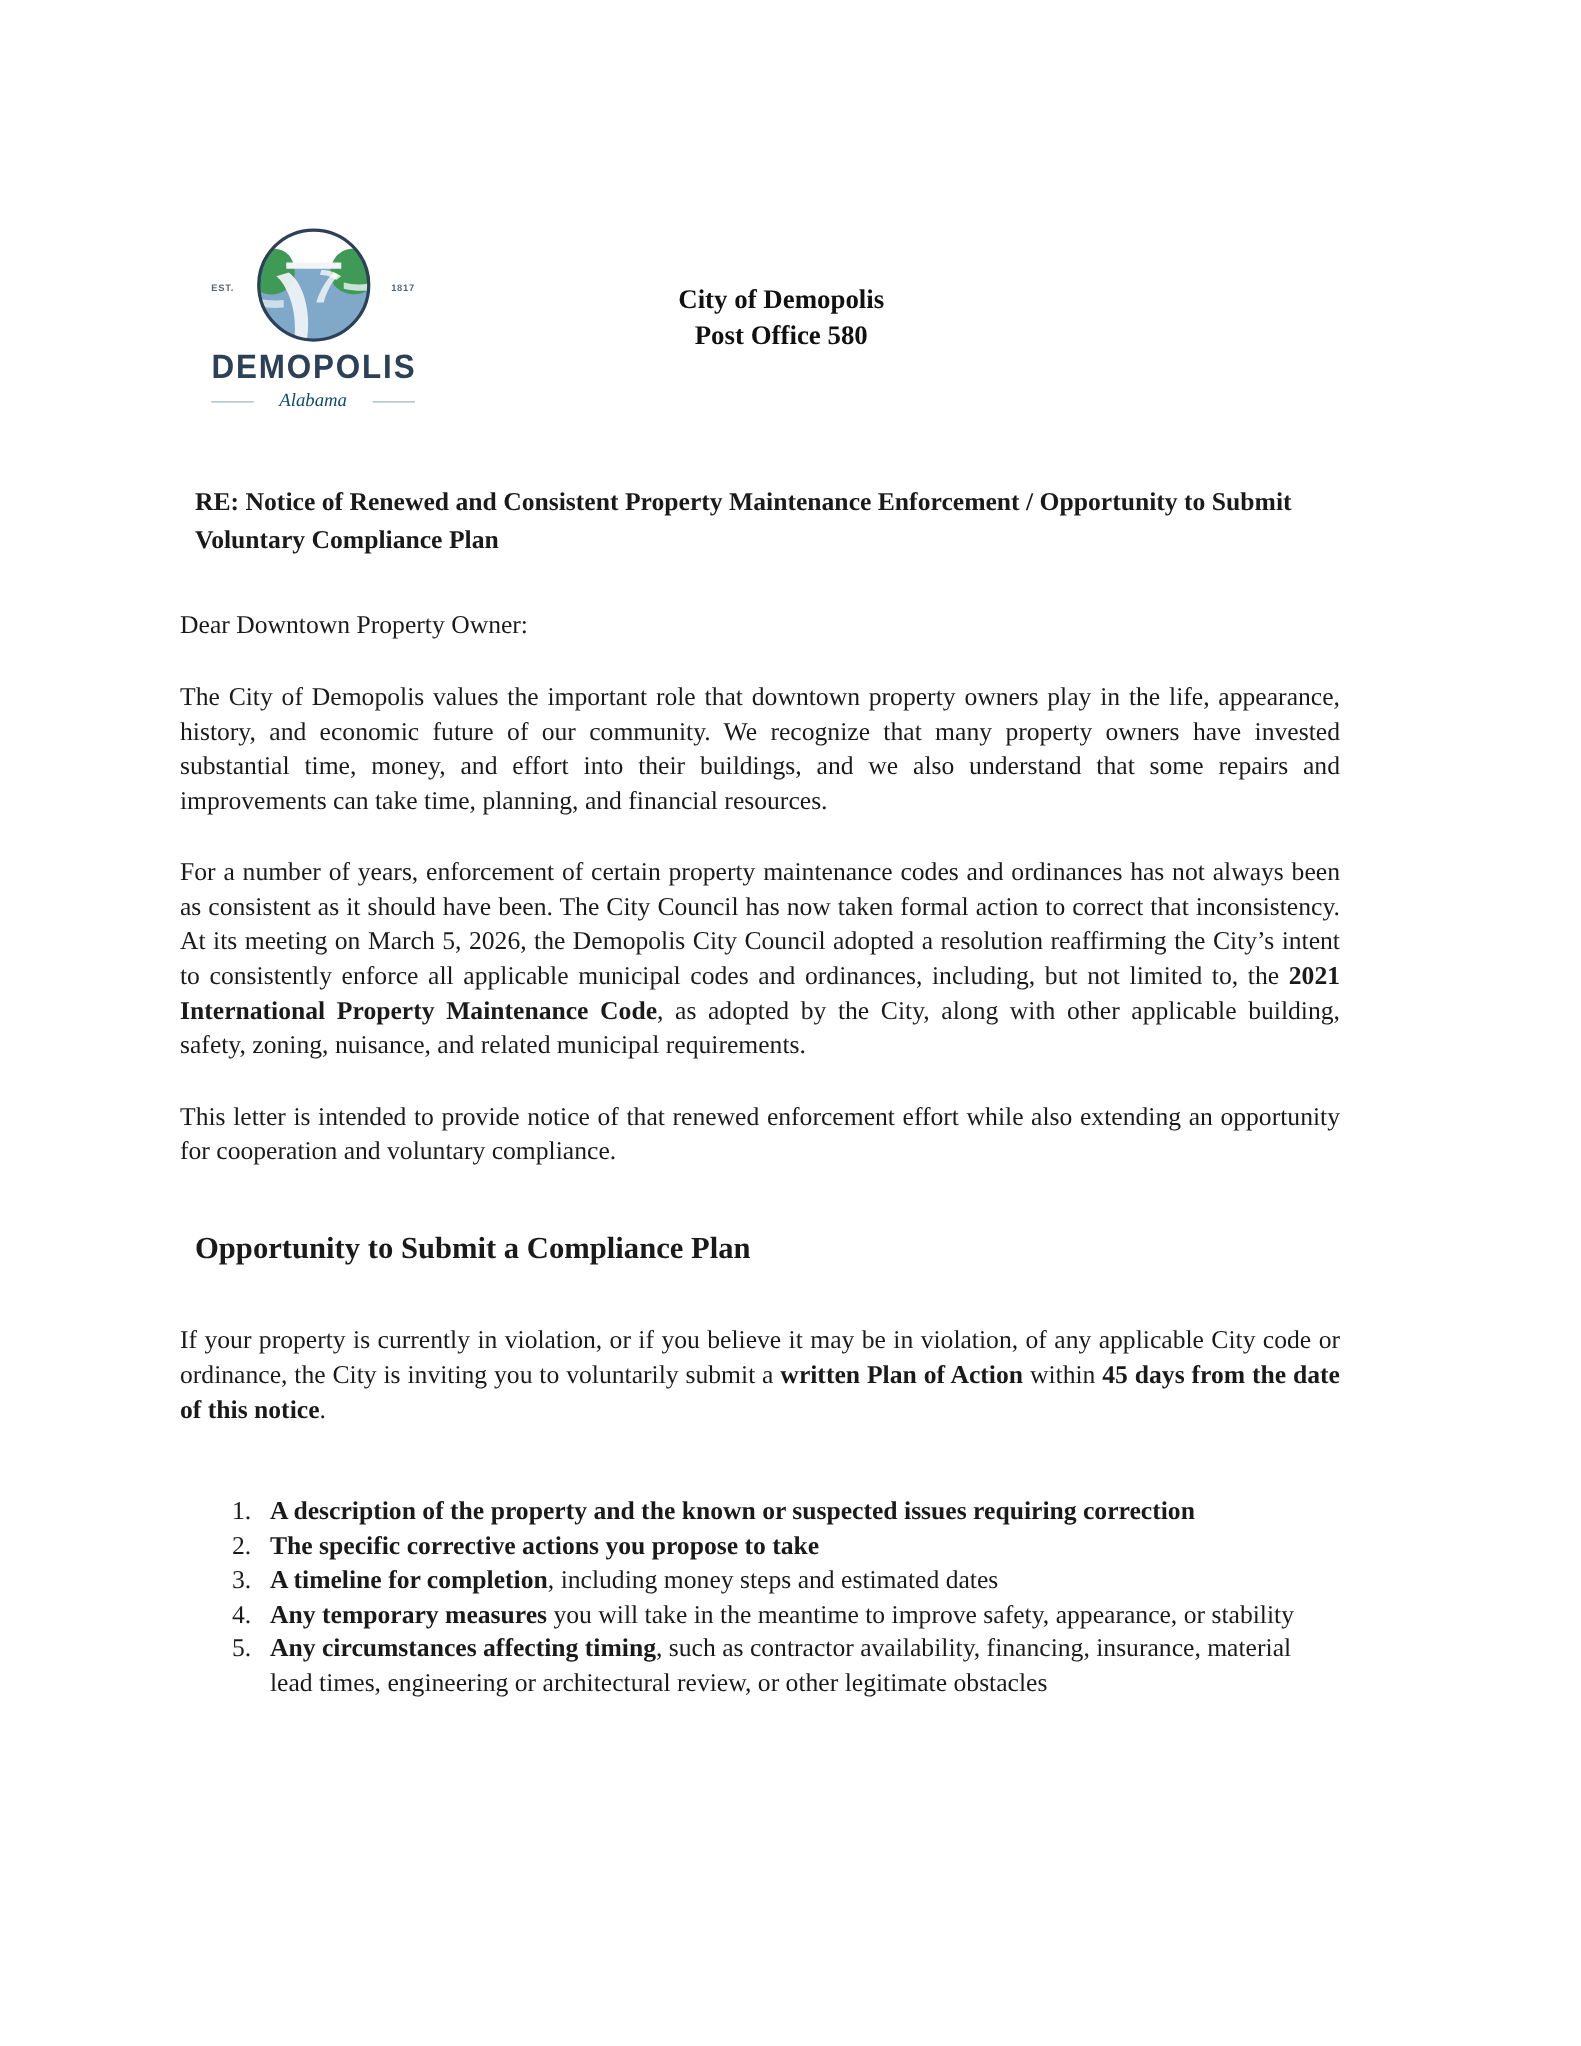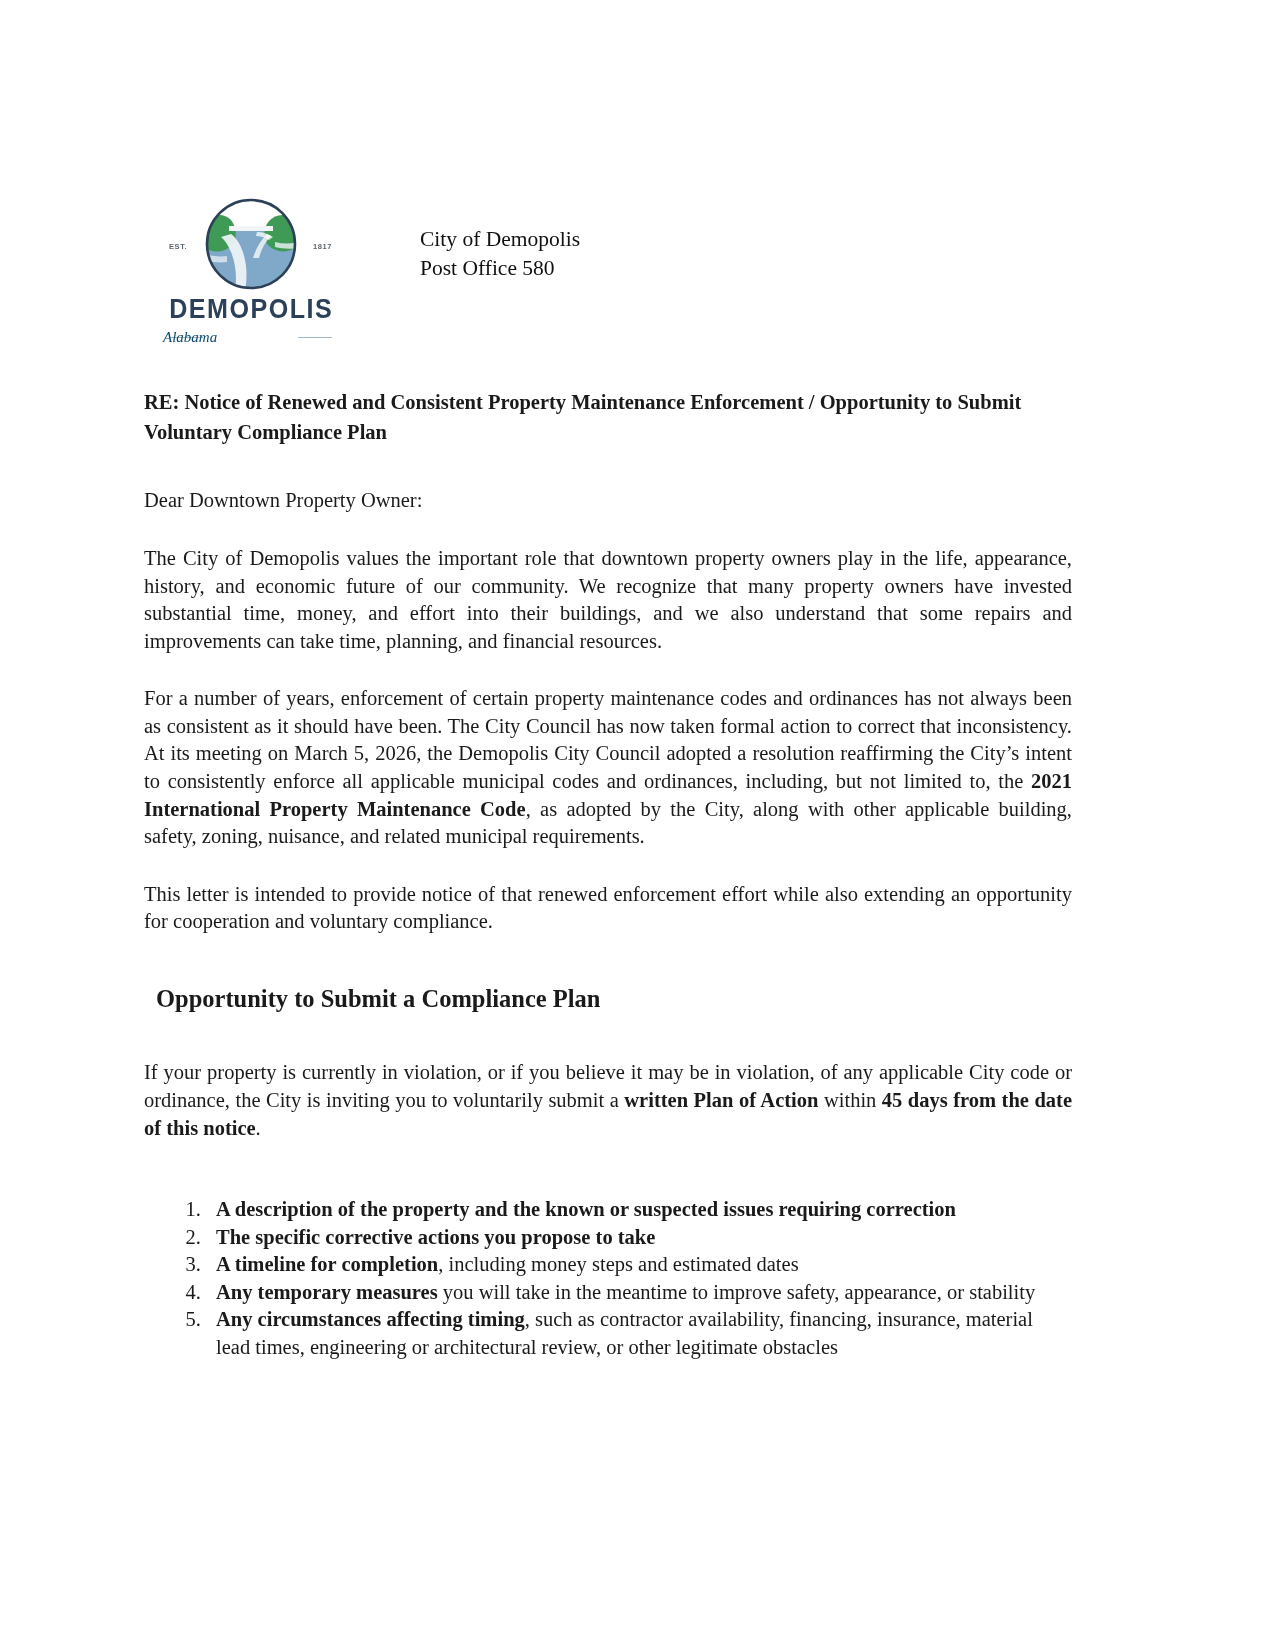--- a/index.html
+++ b/index.html
@@ -28,23 +28,24 @@
     position: absolute;
     left: 0;
     top: 178px;
     width: 1265px;
     height: 170px;
   }
 
   .logo-block {
     position: absolute;
     left: 163px;
-    top: 16px;
+    top: 0;
     width: 175px;
     height: 165px;
+    text-align: center;
   }
 
   .logo-emblem-row {
     position: relative;
     height: 100px;
   }
 
   .logo-svg {
     display: block;
     margin: 0 auto;
@@ -92,43 +93,43 @@
     top: 11px;
     width: 34px;
     height: 1px;
     background: #9fb7c9;
   }
   .rule-left { left: 6px; }
   .rule-right { right: 6px; }
 
   .address-block {
     position: absolute;
-    left: 420px;
+    left: 432px;
     top: 47px;
     width: 386px;
-    text-align: left;
-    font-weight: 400;
+    text-align: center;
+    font-weight: 700;
     font-size: 21.5px;
     line-height: 1.37;
     color: #111111;
   }
 
   
   .content {
     position: absolute;
     left: 144px;
     top: 388px;
     width: 928px;
   }
 
   .re-line {
     font-weight: 700;
     font-size: 20.5px;
     line-height: 1.45;
-    margin: 0 0 0 0;
+    margin: 0 0 0 12px;
     text-align: left;
   }
 
   p.body {
     font-size: 20.5px;
     line-height: 1.345;
     text-align: justify;
     margin: 0;
   }
 

